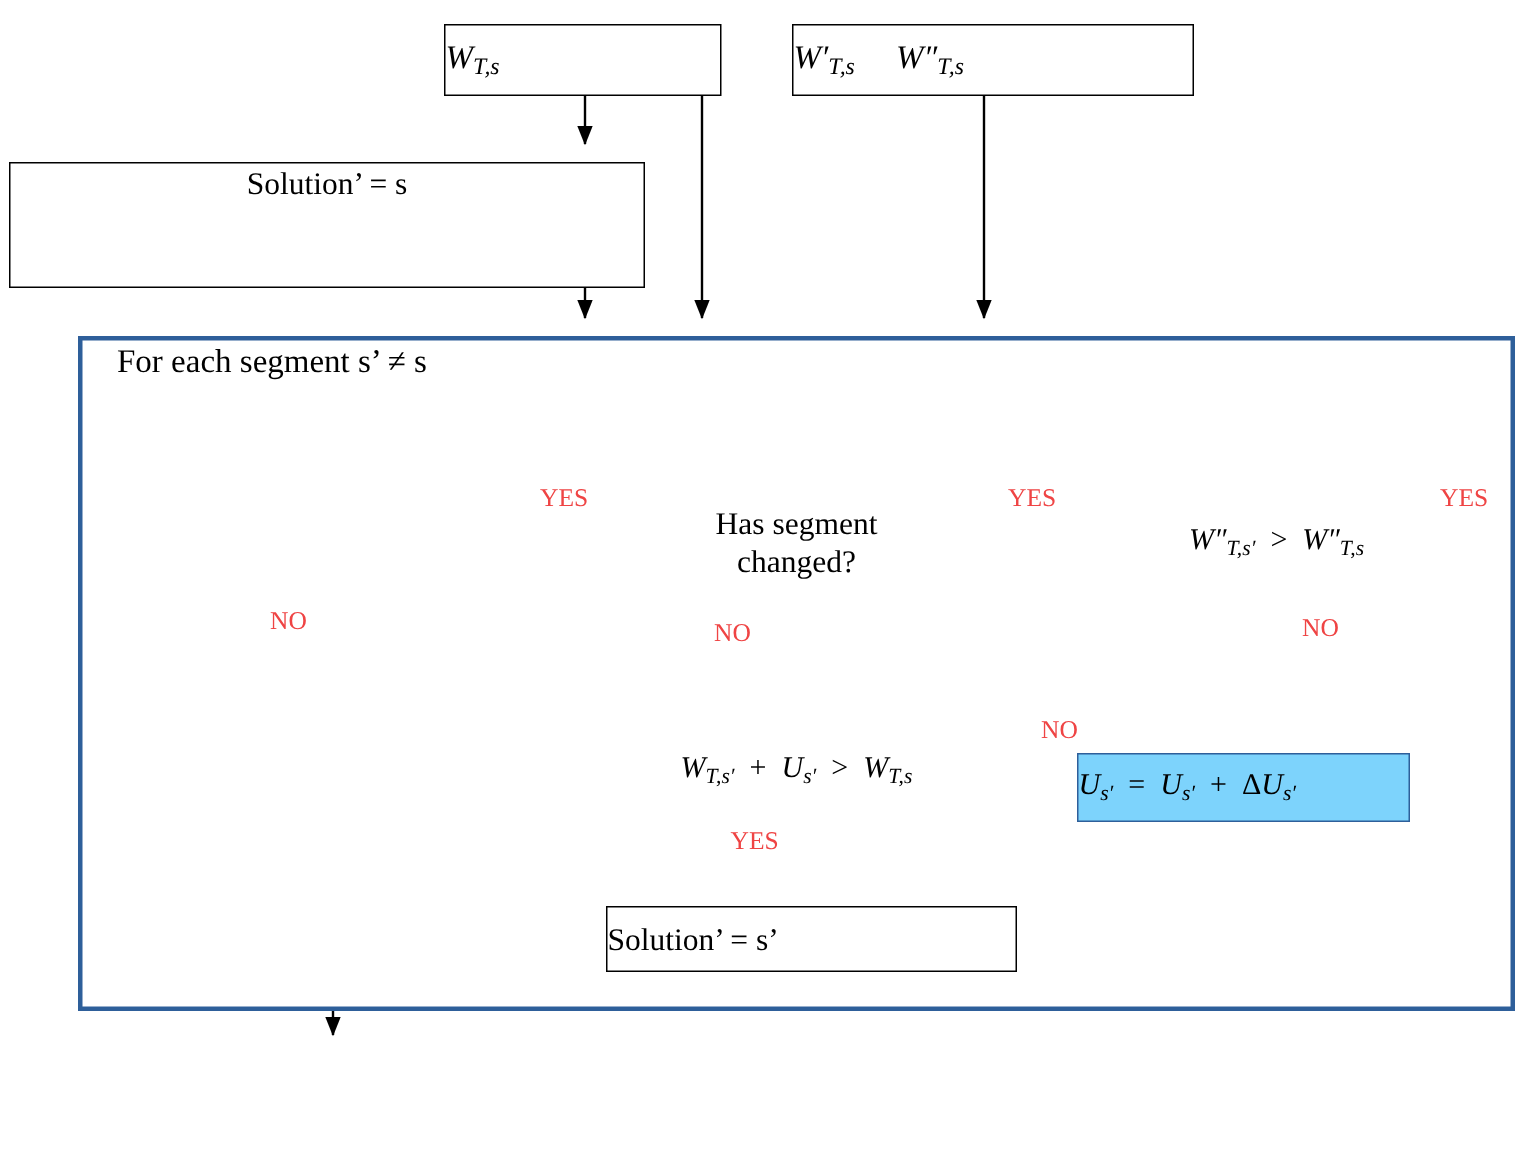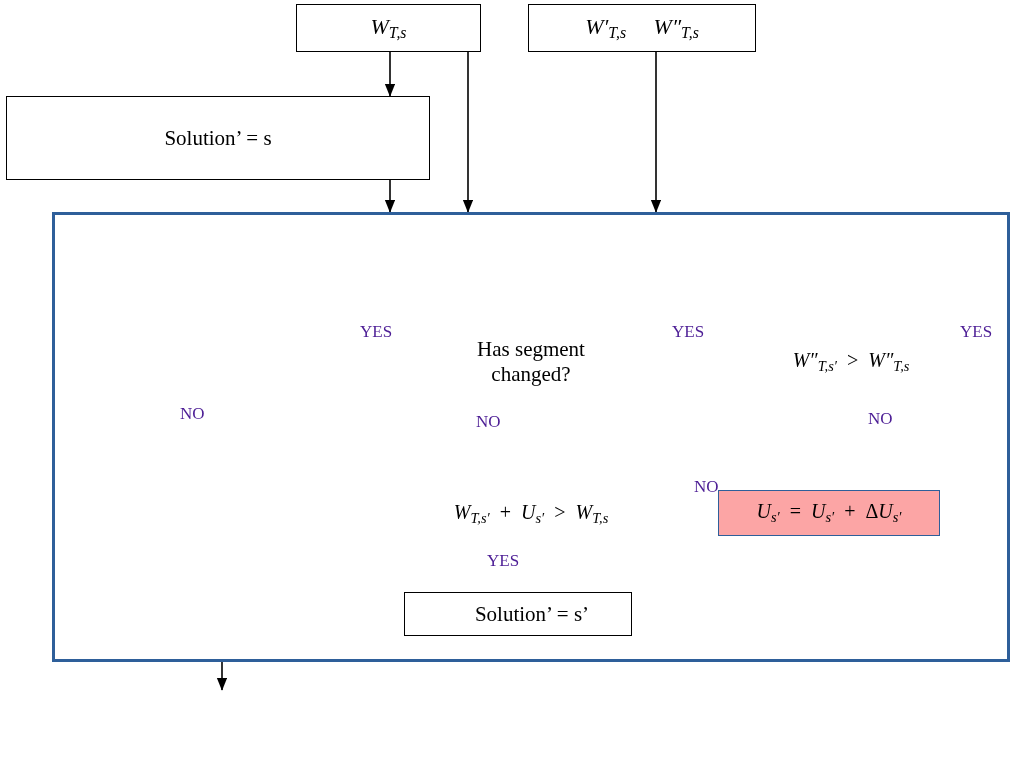--- a/index.html
+++ b/index.html
@@ -24,40 +24,41 @@
     top: 0;
     width: 1024px;
     height: 778px;
     pointer-events: none;
   }
   .node {
     position: absolute;
     box-sizing: border-box;
     display: flex;
     align-items: center;
-    justify-content: center;
+    justify-content: flex-start;
     text-align: center;
     line-height: 1.25;
+    margin-top: 12px;
   }
   .rect {
     border: 1.5px solid #000000;
     background: #ffffff;
   }
   .rect-blue {
     border: 1.5px solid #2e5f9a;
-    background: #fca5a5;
+    background: #7dd3fc;
   }
   .big-box {
     border: 3px solid #2e5f9a;
     background: #ffffff;
   }
   .label-free {
     position: absolute;
     font-size: 17px;
-    color: #4c1d95;
+    color: #ef4444;
     white-space: nowrap;
   }
   .math {
     font-style: italic;
     font-family: "Liberation Serif", serif;
   }
   .sub {
     font-size: 0.72em;
     vertical-align: -0.28em;
     font-style: italic;
@@ -126,28 +127,29 @@
   <svg class="layer" viewBox="0 0 1024 778">
     <g stroke="#2e5f9a" stroke-width="2.2" fill="#ffffff">
       <polygon points="222,312 342,362 222,412 102,362"></polygon>
       <polygon points="531,312 646,362 531,412 416,362"></polygon>
       <polygon points="851,312 974,362 851,412 728,362"></polygon>
       <polygon points="531,466 686,513 531,560 376,513"></polygon>
     </g>
   </svg>
 
   <div class="node big-box" style="left:52px; top:212px; width:958px; height:450px;"></div>
+  <div class="header-text" style="left:78px; top:228px;">For each segment s’ ≠ s</div>
 
   <div class="node rect" style="left:296px; top:4px; width:185px; height:48px;">
     <span class="math t22">
       <span>W</span><span class="sub">T,s</span>
     </span>
   </div>
 
-  <div class="node rect" style="left:528px; top:4px; width:228px; height:48px;">
+  <div class="node rect" style="left:528px; top:4px; width:268px; height:48px;">
     <span class="math t22">
       <span>W</span><span>′</span><span class="sub">T,s</span>
       &nbsp;&nbsp;&nbsp;
       <span>W</span><span>″</span><span class="sub">T,s</span>
     </span>
   </div>
 
   <div class="node rect" style="left:6px; top:96px; width:424px; height:84px; flex-direction:column;">
     <div class="t21">Solution’ = s</div>
   </div>
@@ -180,21 +182,21 @@
   <div class="node rect-blue" style="left:718px; top:490px; width:222px; height:46px;">
     <span class="math t20">
       <span>U</span><span class="sub">s′</span>
       <span class="upright">&nbsp;=&nbsp;</span>
       <span>U</span><span class="sub">s′</span>
       <span class="upright">&nbsp;+&nbsp;</span>
       <span class="upright">Δ</span><span>U</span><span class="sub">s′</span>
     </span>
   </div>
 
-  <div class="node rect" style="left:404px; top:592px; width:228px; height:44px;padding-left:28px;">
+  <div class="node rect" style="left:404px; top:592px; width:274px; height:44px;">
     <span class="t21">Solution’ = s’</span>
   </div>
 
   <div class="label-free" style="left:360px; top:322px;">YES</div>
   <div class="label-free" style="left:180px; top:404px;">NO</div>
   <div class="label-free" style="left:672px; top:322px;">YES</div>
   <div class="label-free" style="left:476px; top:412px;">NO</div>
   <div class="label-free" style="left:960px; top:322px;">YES</div>
   <div class="label-free" style="left:868px; top:409px;">NO</div>
   <div class="label-free" style="left:694px; top:477px;">NO</div>

